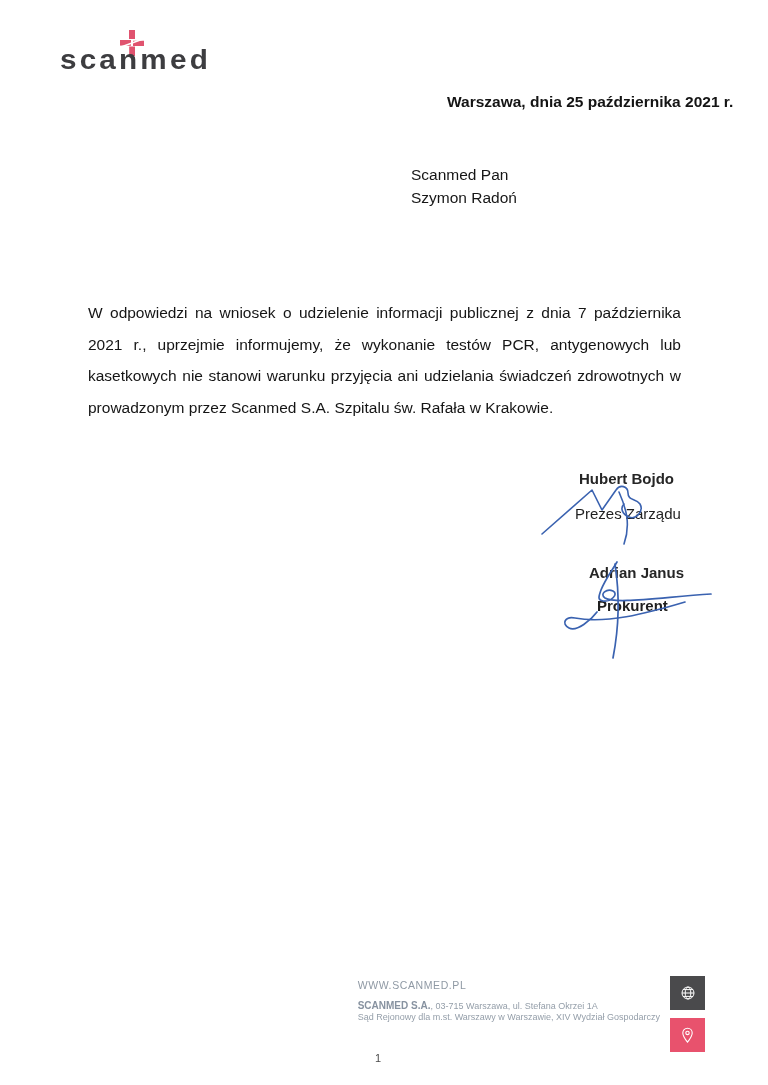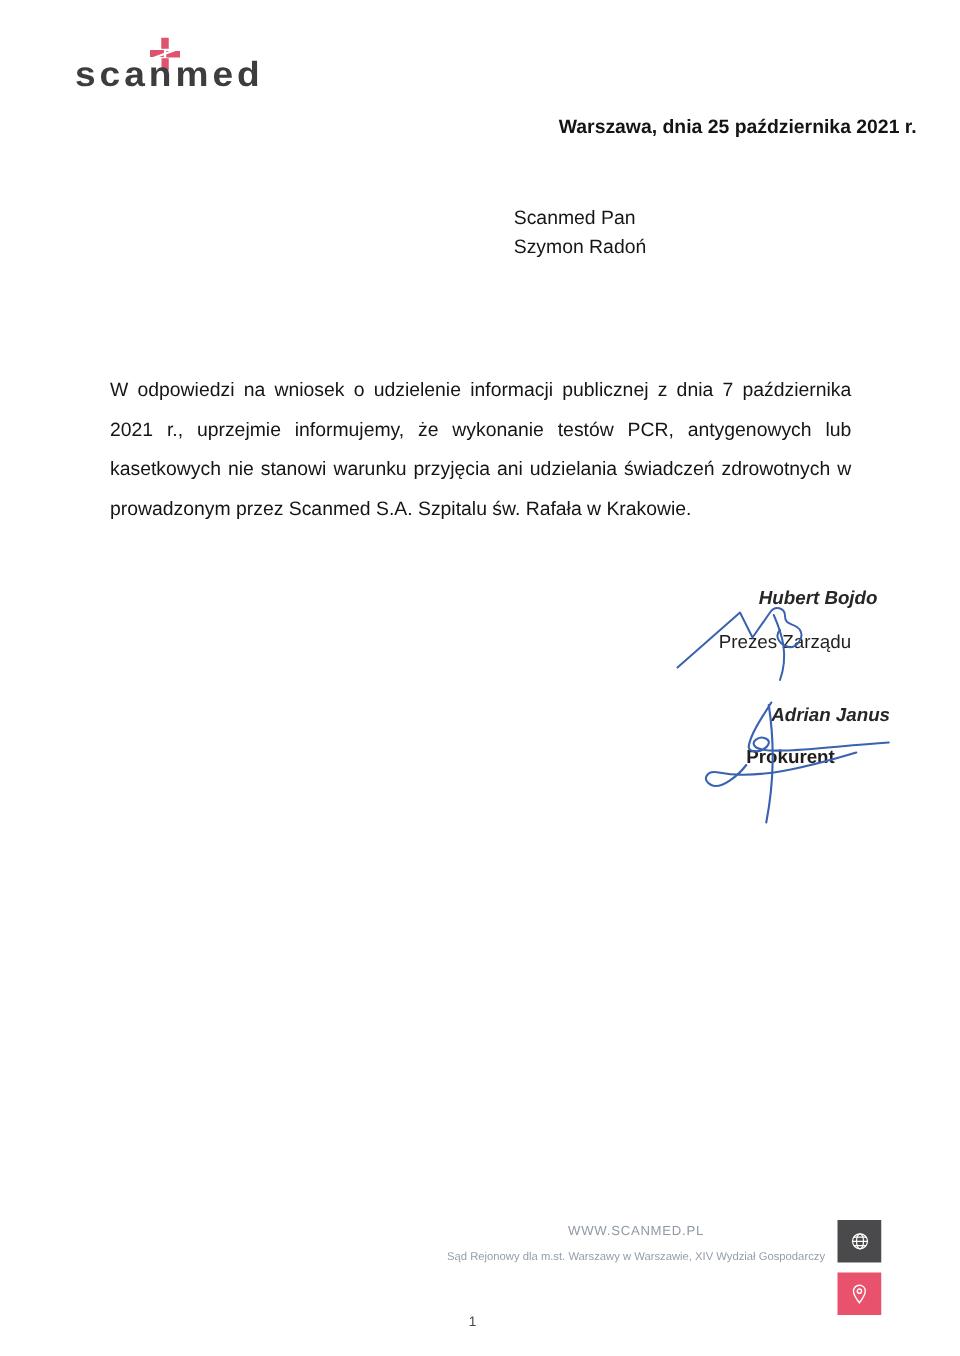--- a/index.html
+++ b/index.html
@@ -21,32 +21,32 @@
 
   .recipient{position:absolute;left:411px;top:163px;font-size:15.5px;line-height:23px;color:#161616;}
   .recipient .name{font-weight:normal;}
 
   .body-par{
     position:absolute;left:88px;top:297px;width:593px;
     font-size:15.5px;line-height:31.5px;text-align:justify;text-align-last:left;
     color:#151515;
   }
 
-  .sig-name{position:absolute;font-size:15px;font-weight:bold;font-style:italic;color:#262626;white-space:nowrap;margin-left:28px;}
+  .sig-name{position:absolute;font-size:15px;font-weight:bold;color:#262626;white-space:nowrap;}
   .sig-title{position:absolute;font-size:15px;color:#1f1f1f;white-space:nowrap;}
   .sig1-name{left:579px;top:470px;}
   .sig1-title{left:575px;top:505px;}
   .sig2-name{left:589px;top:564px;}
   .sig2-title{left:597px;top:597px;font-weight:bold;}
   .ink{position:absolute;pointer-events:none;}
   .ink1{left:512px;top:460px;}
   .ink2{left:535px;top:550px;}
 
   
-  .footer-block{position:absolute;right:108px;top:979px;text-align:center;}
+  .footer-block{position:absolute;right:108px;top:979px;text-align:left;}
   .f-web{font-size:10.5px;letter-spacing:0.6px;color:#8f99a4;margin-bottom:9px;}
   .f-line{font-size:9px;line-height:11px;color:#949ea9;white-space:nowrap;}
   .f-company{font-weight:bold;font-size:10px;color:#8792a0;}
   .footer-icons{position:absolute;left:670px;top:976px;width:35px;}
   .icon-sq{width:35px;height:34px;display:flex;align-items:center;justify-content:center;margin-bottom:8px;}
   .page-number{position:absolute;left:0;right:12px;top:1052px;text-align:center;font-size:11px;color:#4a4a4a;}
 </style>
 </head>
 <body>
 
@@ -87,20 +87,21 @@
   <svg class="ink ink2" width="180" height="115" viewBox="0 0 180 115">
     <g fill="none" stroke="#3a62b0" stroke-width="1.7" stroke-linecap="round" stroke-linejoin="round">
       <path d="M 82 12 C 76 22 70 30 66 40 C 64 46 62 50 68 51 C 76 52 84 44 78 41 C 72 38 64 44 70 48 C 80 54 120 48 176 44"></path>
       <path d="M 150 52 C 110 64 70 74 40 68 C 30 66 26 74 34 78 C 42 82 56 70 62 62"></path>
       <path d="M 80 14 C 84 40 85 72 78 108"></path>
     </g>
   </svg>
 
   <div class="footer-block">
     <div class="f-web">WWW.SCANMED.PL</div>
+    <div class="f-line"><span class="f-company">SCANMED S.A.</span><span>, 03-715 Warszawa, ul. Stefana Okrzei 1A</span></div>
     <div class="f-line">Sąd Rejonowy dla m.st. Warszawy w Warszawie, XIV Wydział Gospodarczy</div>
   </div>
 
   <div class="footer-icons">
     <div class="icon-sq" style="background:#4a4a4c;">
       <svg width="16" height="16" viewBox="0 0 16 16">
         <g fill="none" stroke="#ffffff" stroke-width="1">
           <circle cx="8" cy="8" r="6"></circle>
           <ellipse cx="8" cy="8" rx="2.8" ry="6"></ellipse>
           <line x1="2" y1="8" x2="14" y2="8"></line>

